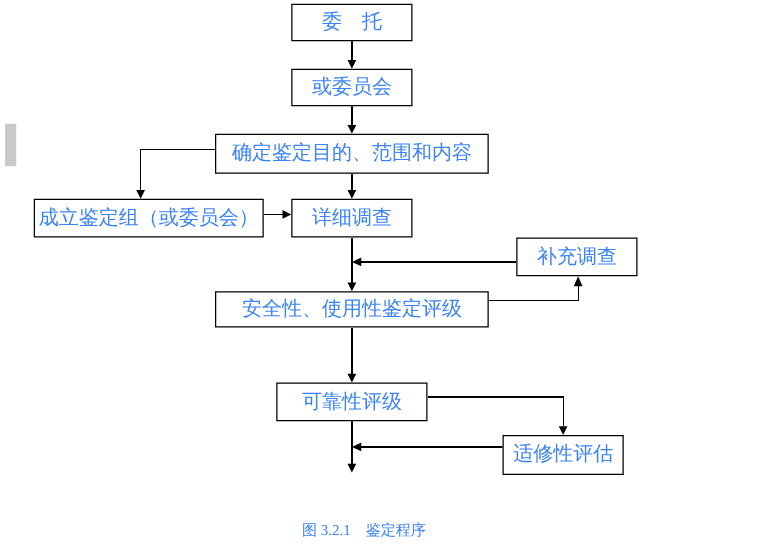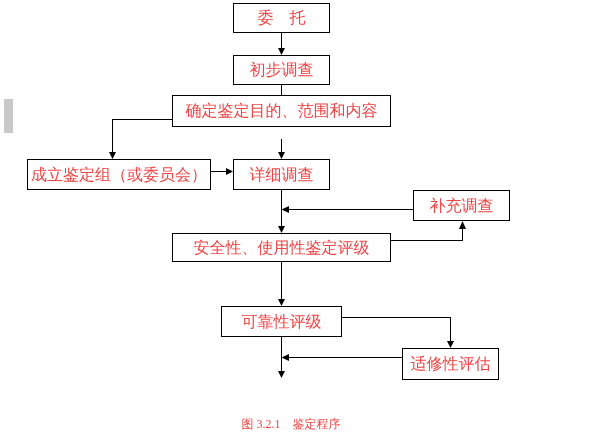--- a/index.html
+++ b/index.html
@@ -8,21 +8,21 @@
     --page-bg:#ffffff;
     --marker:#c9c9c9;
   }
   html,body{margin:0;padding:0;background:var(--page-bg);}
   .page{
     position:relative;
     width:532px;height:436px;
     background:var(--page-bg);
     overflow:hidden;
     font-family:"Liberation Serif","DejaVu Serif",serif;
-    color:#ef4444;
+    color:#3b82f6;
   }
   .connectors{position:absolute;left:0;top:0;}
   .node{
     position:absolute;
     box-sizing:border-box;
     border:1px solid var(--line);
     background:var(--box-fill);
     display:flex;
     align-items:center;
     justify-content:center;
@@ -78,23 +78,23 @@
       <polygon points="459,229 466,229 462.5,221"></polygon>
       <polygon points="278,299 285,299 281.5,306"></polygon>
       <polygon points="447,341 454,341 450.5,348"></polygon>
       <polygon points="289,354 289,361 281.5,357.5"></polygon>
       <polygon points="278,371 285,371 281.5,378"></polygon>
     </g>
   </svg>
 
   <div class="node" style="left:233px;top:3px;width:97px;height:30px">委　托</div>
 
-  <div class="node" style="left:233px;top:55px;width:97px;height:30px">初步调查</div>
+  <div class="node" style="left:233px;top:55px;width:97px;height:30px">或委员会</div>
 
-  <div class="node" style="left:172px;top:95px;width:219px;height:32px">确定鉴定目的、范围和内容</div>
+  <div class="node" style="left:172px;top:107px;width:219px;height:32px">确定鉴定目的、范围和内容</div>
 
   <div class="node" style="left:27px;top:159px;width:184px;height:31px">成立鉴定组（或委员会）</div>
 
   <div class="node" style="left:413px;top:190px;width:97px;height:31px">补充调查</div>
 
   <div class="node" style="left:233px;top:159px;width:97px;height:31px">详细调查</div>
 
   <div class="node" style="left:221px;top:306px;width:121px;height:31px">可靠性评级</div>
 
   <div class="node" style="left:172px;top:233px;width:219px;height:29px">安全性、使用性鉴定评级</div>

